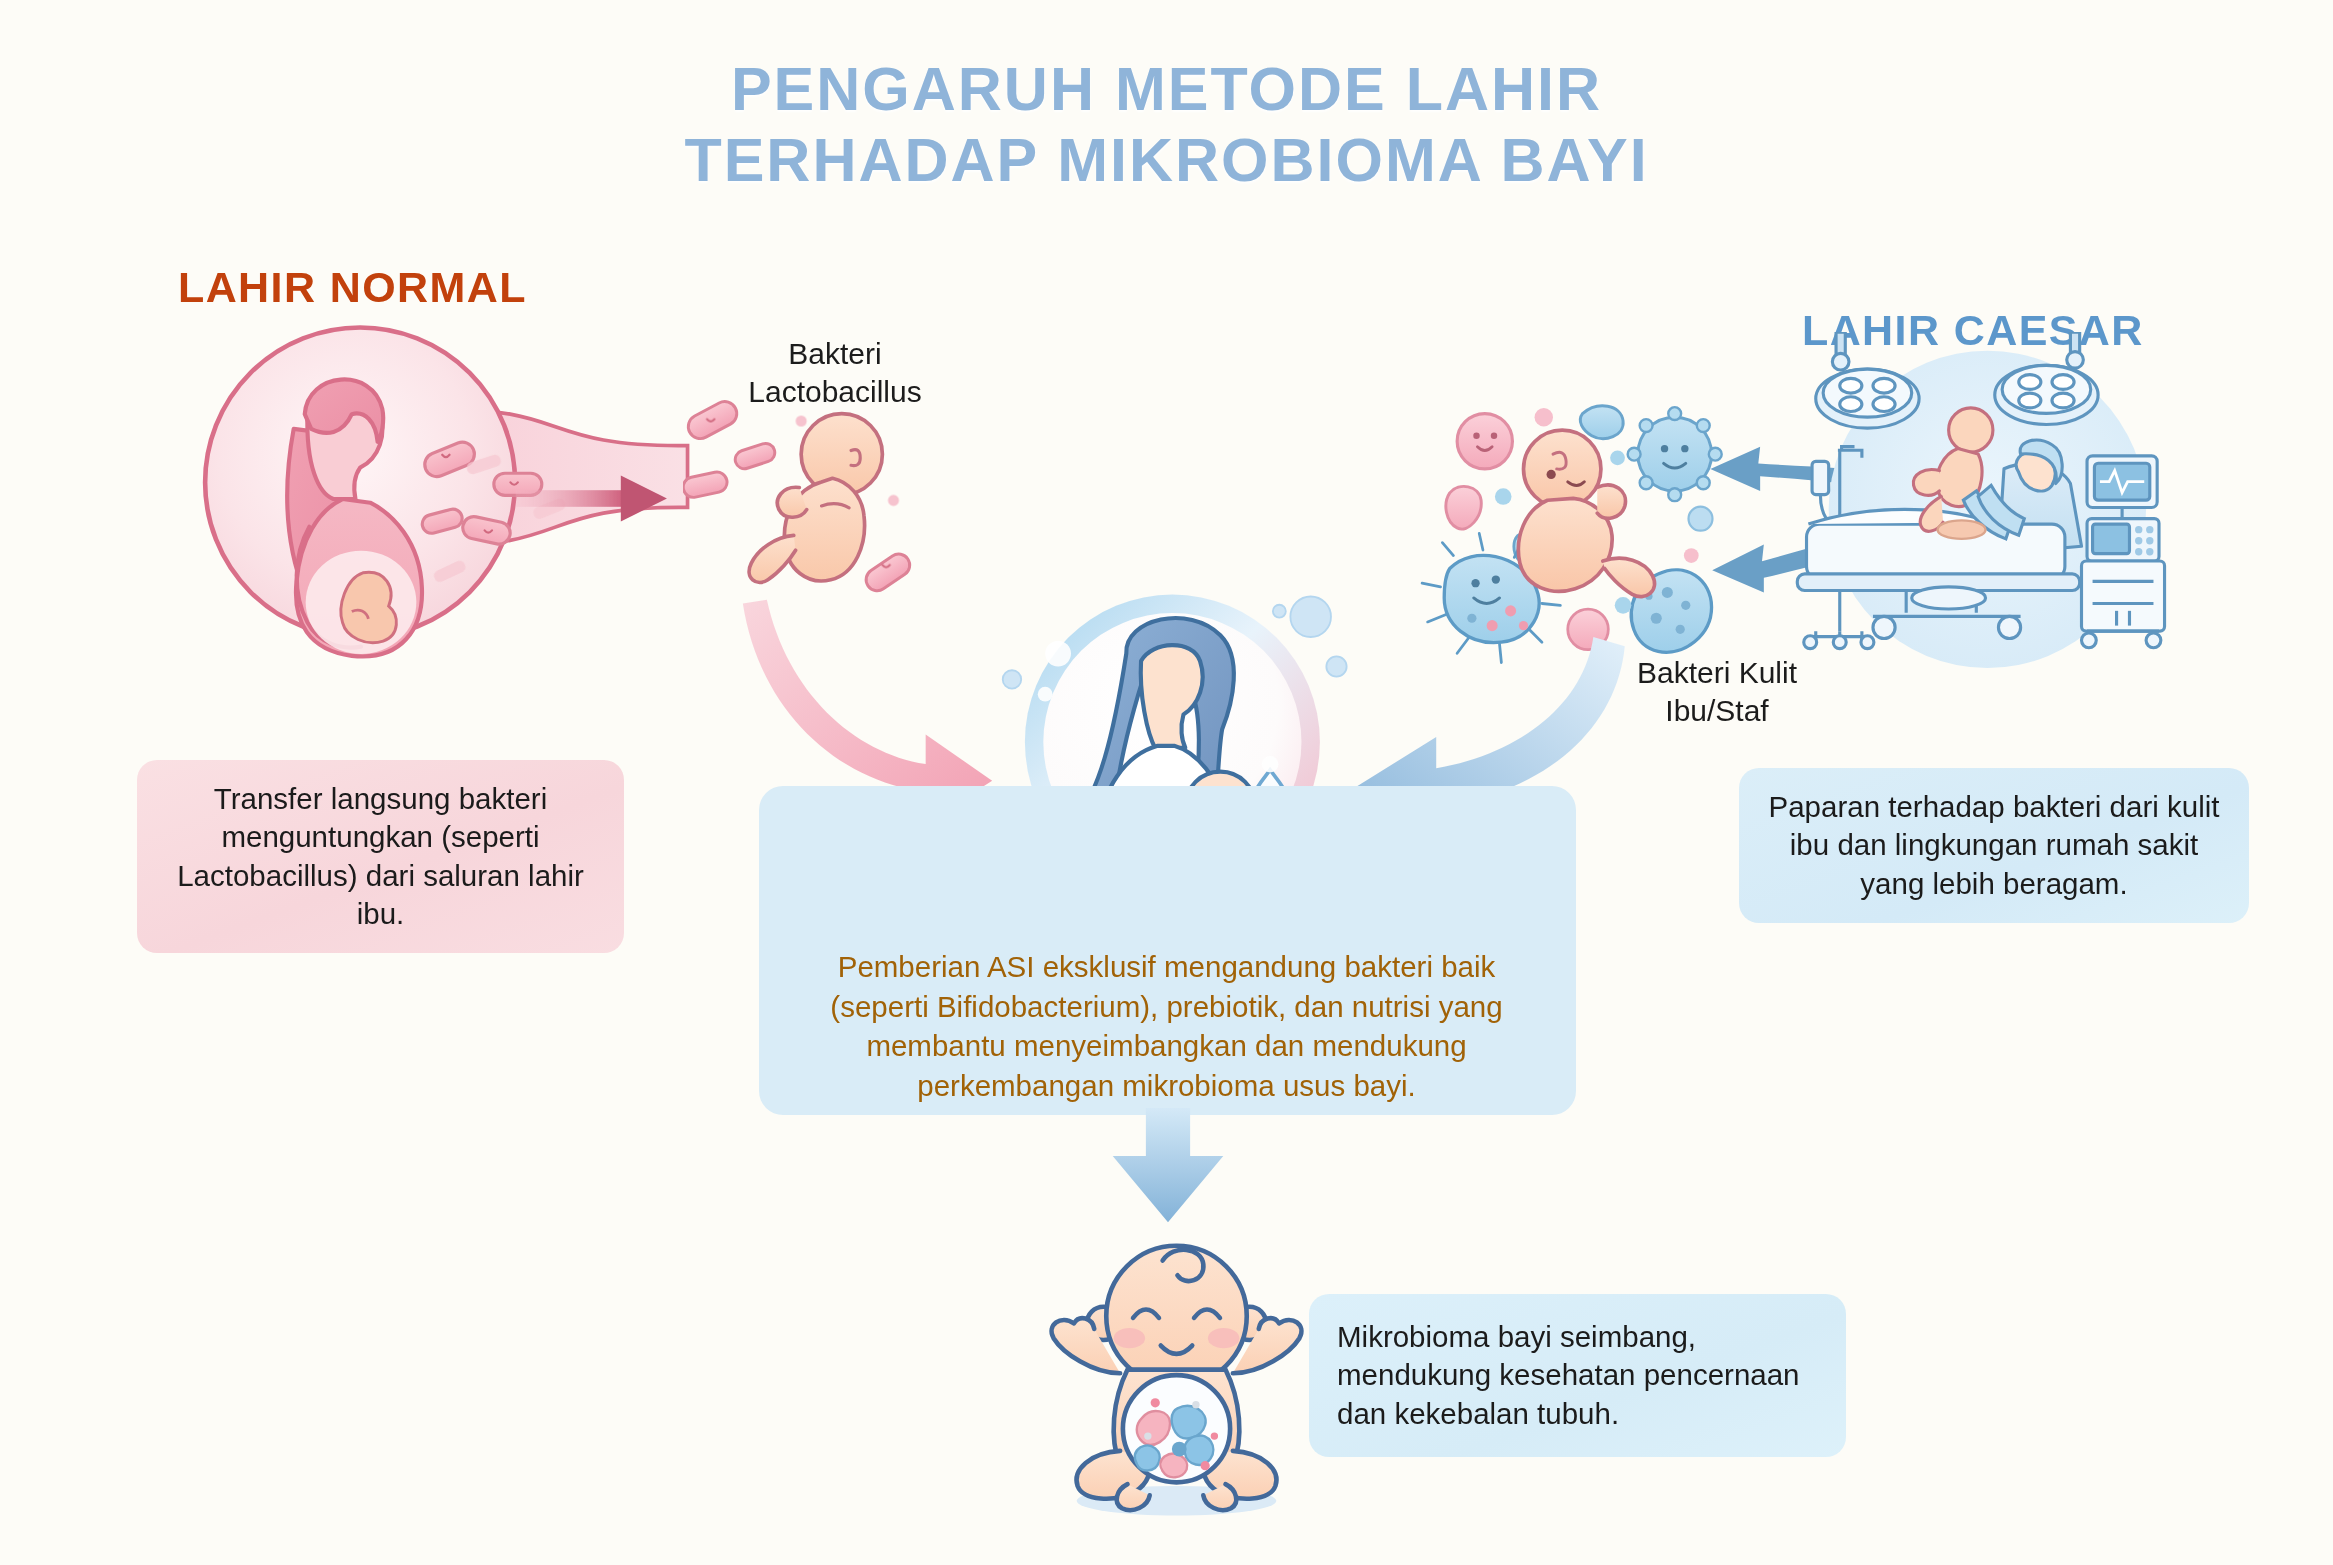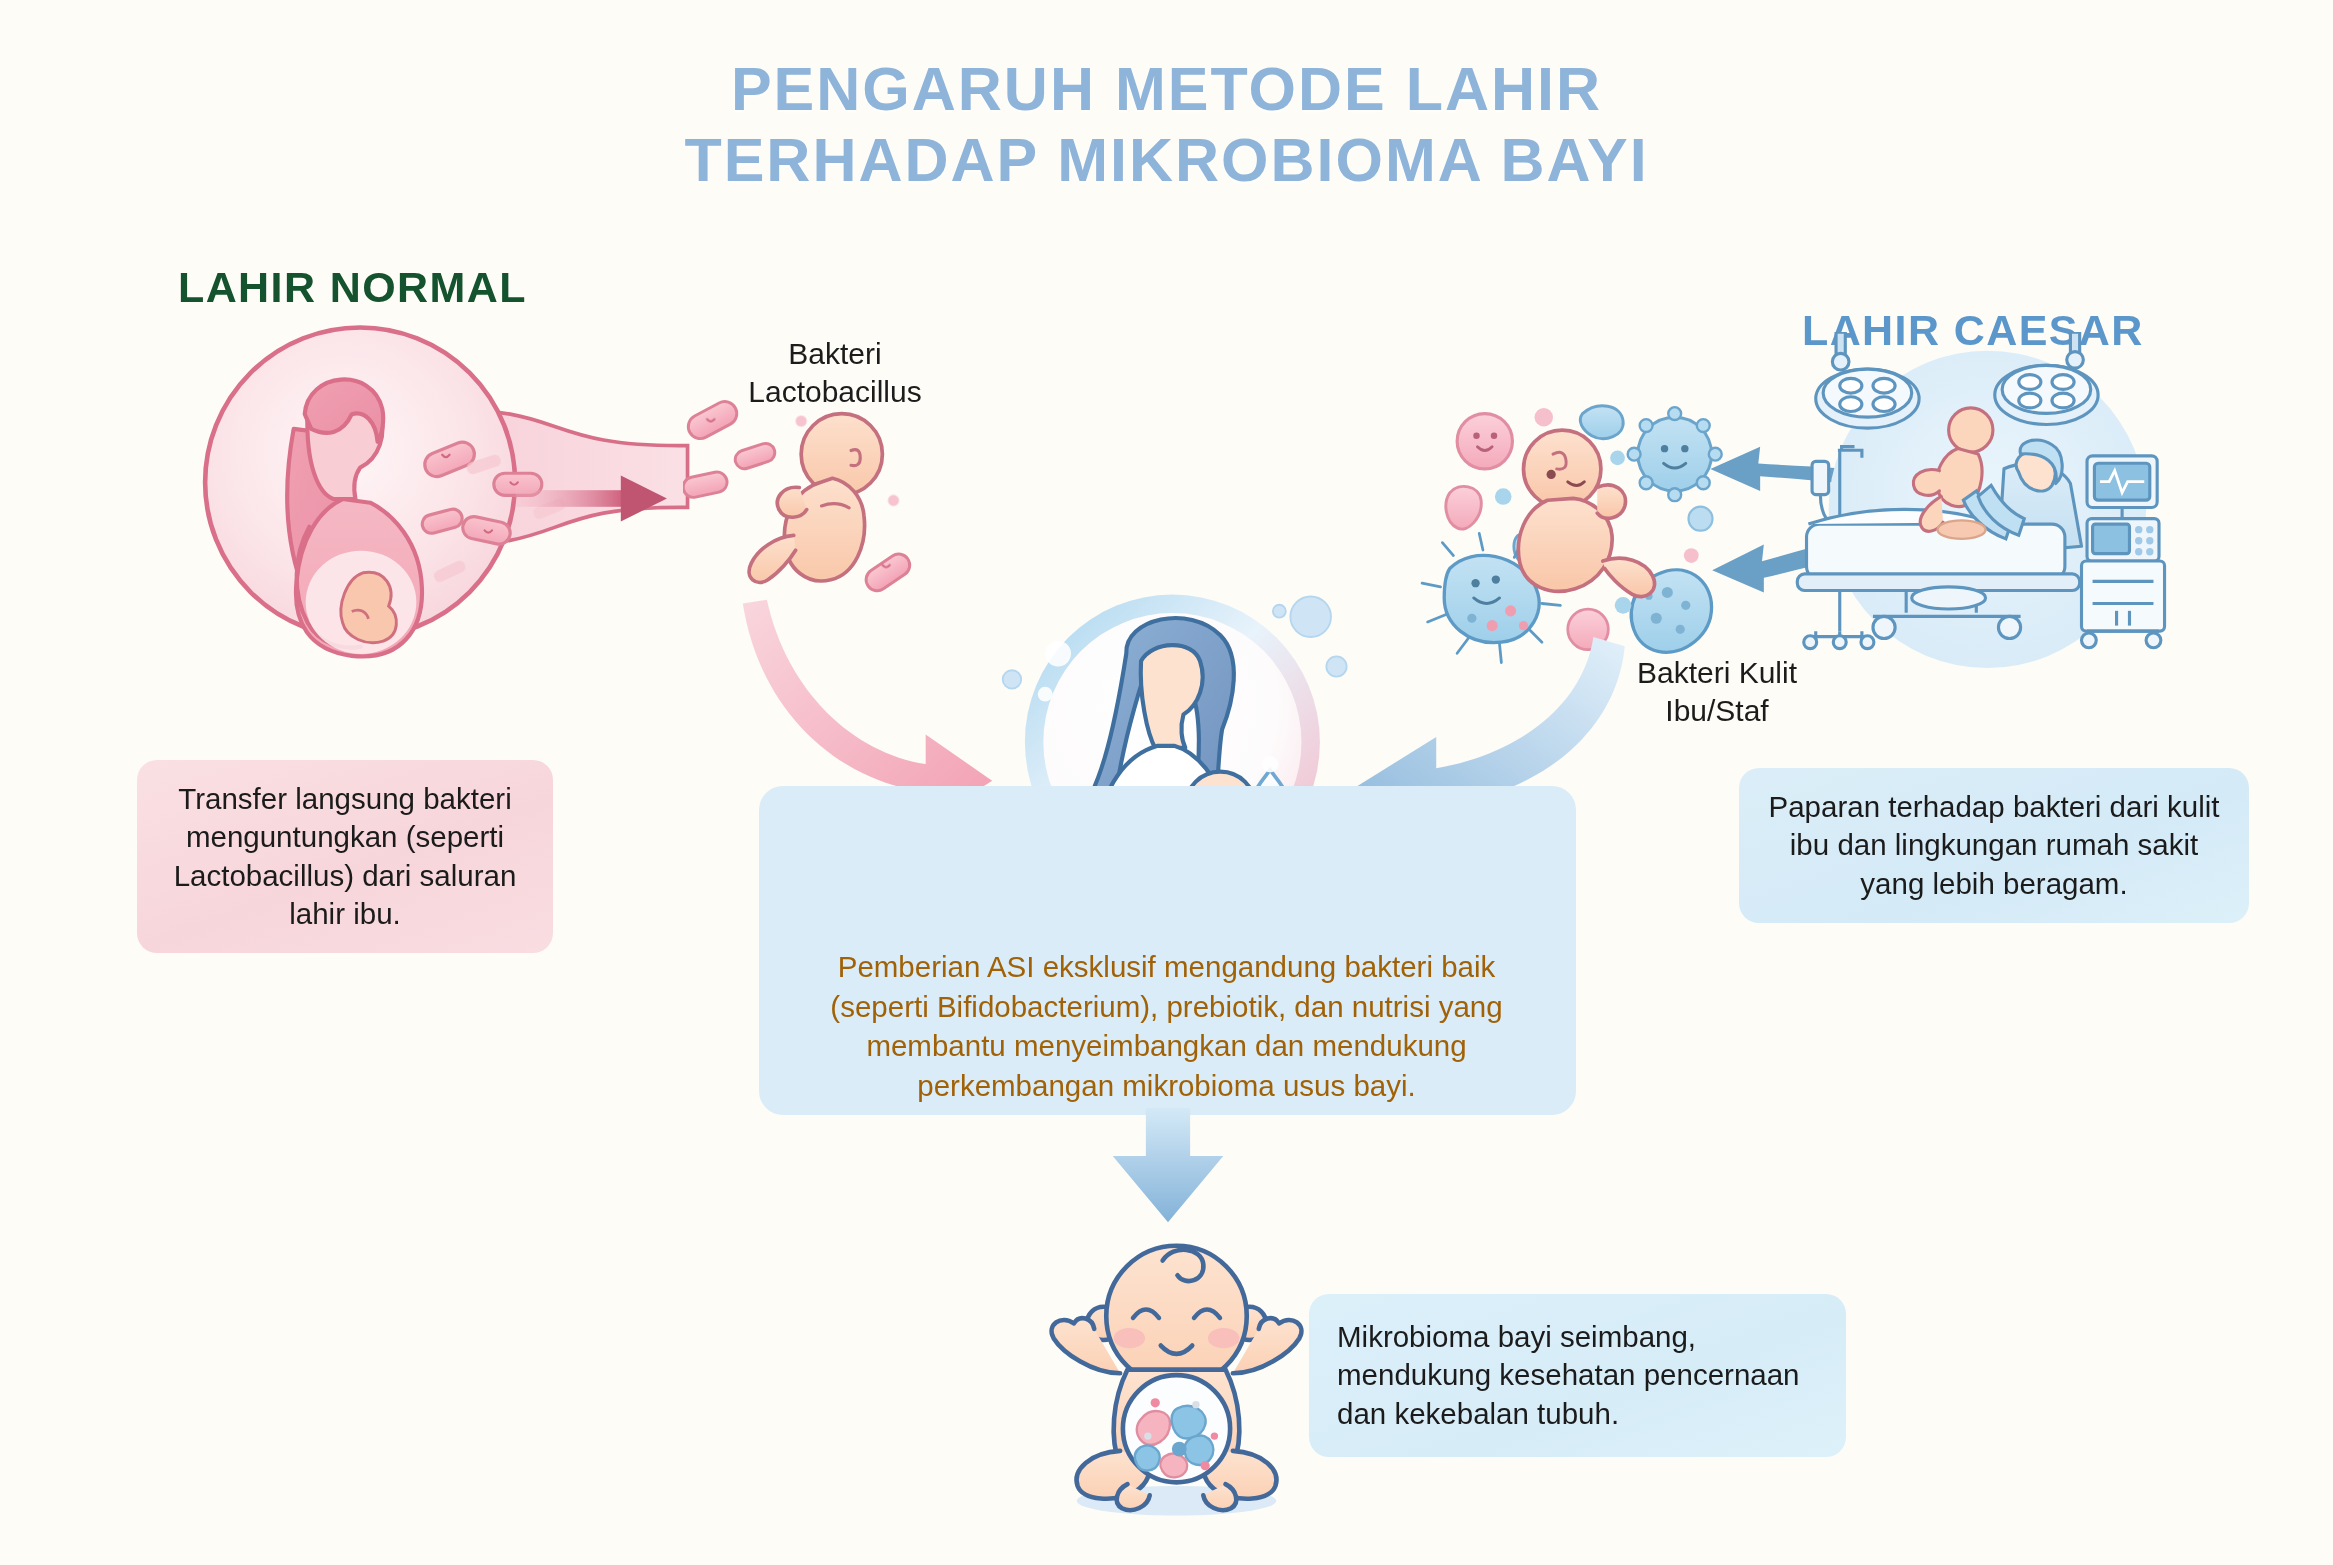--- a/index.html
+++ b/index.html
@@ -26,21 +26,21 @@
   }
   .title .l2 { display:block; }
 
   
   .sec-head {
     position:absolute;
     font-weight:bold;
     font-size:43px;
     letter-spacing:1.4px;
   }
-  .sec-head.left  { left:178px; top:263px; color:#14532d; }
+  .sec-head.left  { left:178px; top:263px; color:#c2410c; }
   .sec-head.right { left:1802px; top:266px; color:#5c97cb;margin-top:40px; }
 
   
   .label {
     position:absolute;
     text-align:center;
     color:#1c1c1c;
     font-size:30px;
     line-height:1.26;
     font-weight:400;
@@ -53,21 +53,21 @@
   .box {
     position:absolute;
     border-radius:20px;
     text-align:center;
     color:#1b1b1b;
     line-height:1.30;
     font-size:29.5px;
     padding:20px 24px;
   }
   .box.pink {
-    left:137px; top:760px; width:416px;
+    left:137px; top:760px; width:487px;
     background:linear-gradient(160deg,#fae0e3 0%,#f7d6db 55%,#f9dde1 100%);
   }
   .box.blue-right {
     left:1739px; top:768px; width:510px;
     background:linear-gradient(160deg,#dbeef8 0%,#d4eaf7 60%,#dcf0f9 100%);
   }
   .box.blue-bottom {
     left:1309px; top:1294px; width:537px;
     background:linear-gradient(160deg,#dcf0fa 0%,#d6ecf7 60%,#ddf1fa 100%);
     text-align:left;

